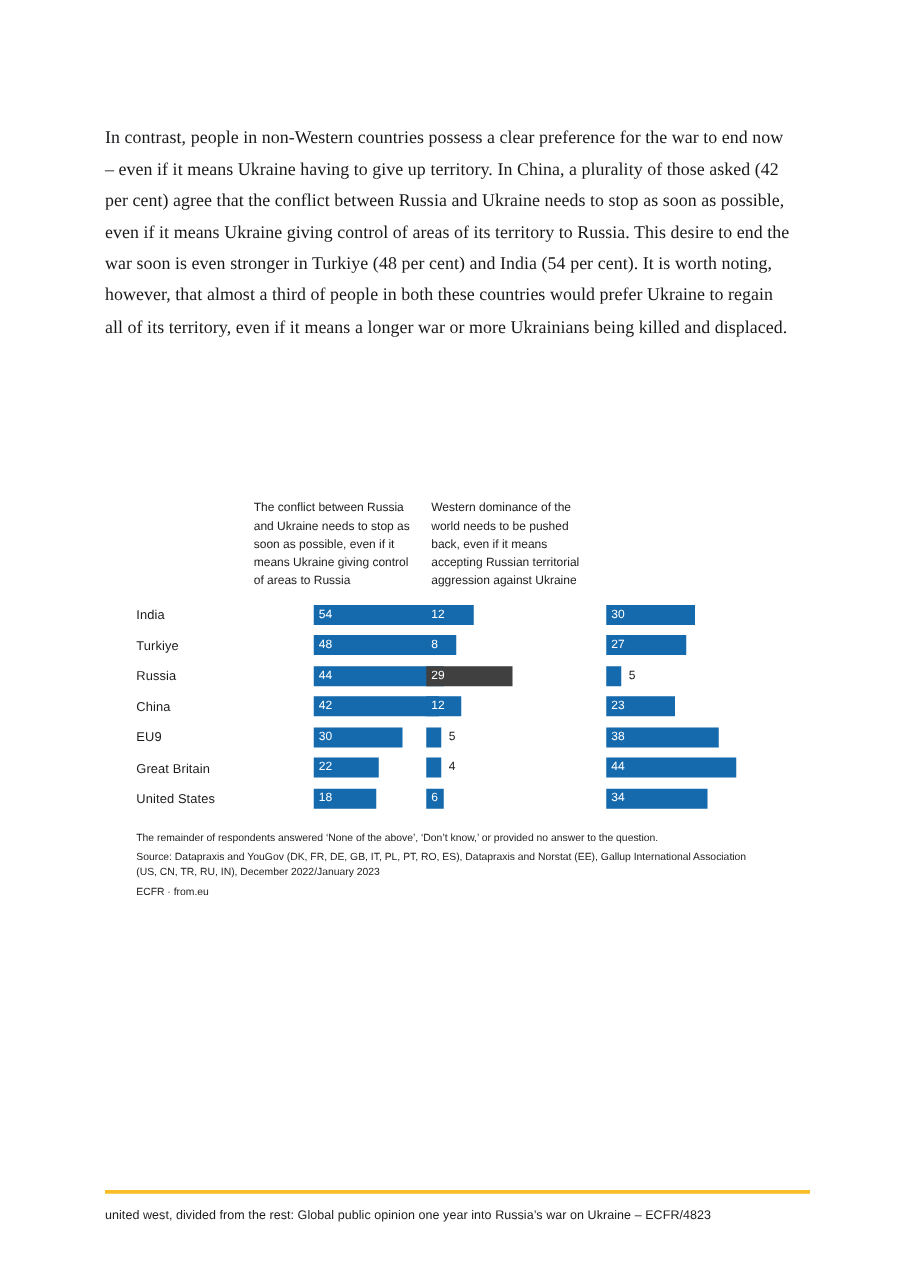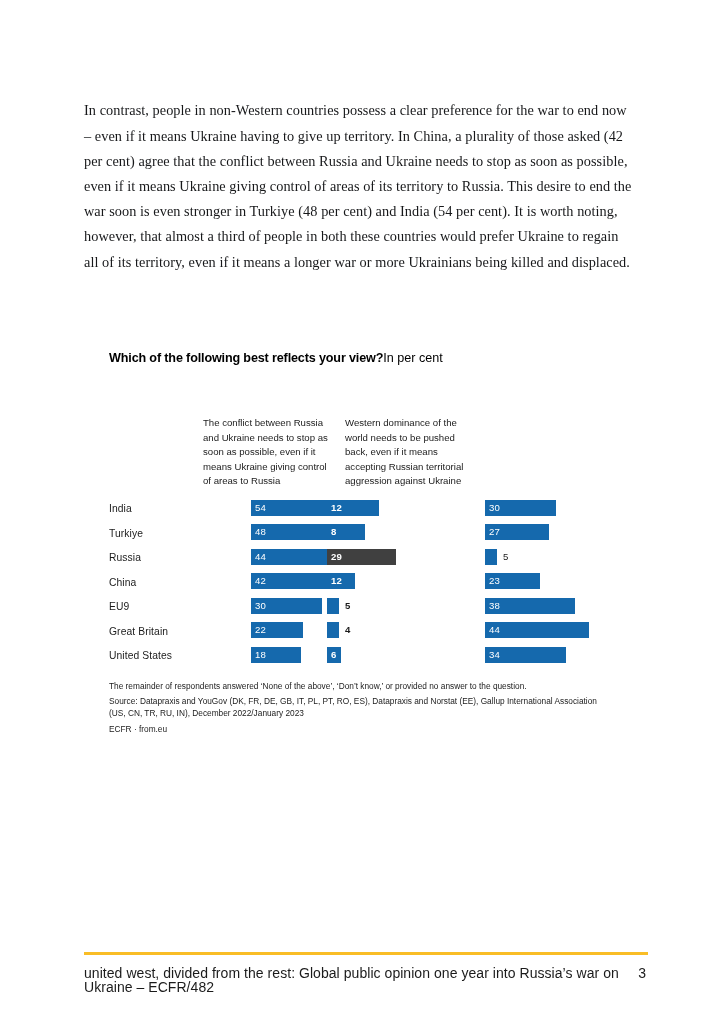--- a/index.html
+++ b/index.html
@@ -89,21 +89,21 @@
     color: #1b1b1b;
     white-space: nowrap;
     letter-spacing: 0.1px;
   }
   .cell {
     position: absolute;
     top: 2.5px;
     height: 16px;
   }
   .cell.k1 { left: 94px; margin-left: 48px; }
-  .cell.k2 { left: 218px; font-weight: bold; }
+  .cell.k2 { left: 232px; }
   .cell.k3 { left: 376px; }
 
   .bar {
     height: 16px;
     background: #1569ad;
     position: relative;
   }
   .bar-val {
     position: absolute;
     top: 50%;
@@ -144,39 +144,36 @@
     background: #f9bd26;
   }
   .footer {
     position: absolute;
     left: 84px;
     top: 966px;
     width: 564px;
     display: flex;
     justify-content: flex-start;
     align-items: baseline;
-    font-size: 14px;
+    font-size: 10px;
     line-height: 14px;
     color: #1b1b1b;
     letter-spacing: 0.05px;
   }
   .footer .f-page {
     padding-right: 2px;
   }
 </style>
 </head>
 <body>
 
 <p class="prose">In contrast, people in non-Western countries possess a clear preference for the war to end now – even if it means Ukraine having to give up territory. In China, a plurality of those asked (42 per cent) agree that the conflict between Russia and Ukraine needs to stop as soon as possible, even if it means Ukraine giving control of areas of its territory to Russia. This desire to end the war soon is even stronger in Turkiye (48 per cent) and India (54 per cent). It is worth noting, however, that almost a third of people in both these countries would prefer Ukraine to regain all of its territory, even if it means a longer war or more Ukrainians being killed and displaced.</p>
 
 <div class="figure">
 
-  <div class="fig-title">
-    <span class="t-main">Which of the following best reflects your view?</span><span class="t-sub">In per cent</span>
-  </div>
 
   <div class="fig-headers">
     <div class="col-head c1">The conflict between Russia and Ukraine needs to stop as soon as possible, even if it means Ukraine giving control of areas to Russia</div>
     <div class="col-head c2">Western dominance of the world needs to be pushed back, even if it means accepting Russian territorial aggression against Ukraine</div>
   </div>
 
   <div class="rows" id="chart-rows">
       <div class="row">
         <div class="row-label">India</div>
         <div class="cell k1">

